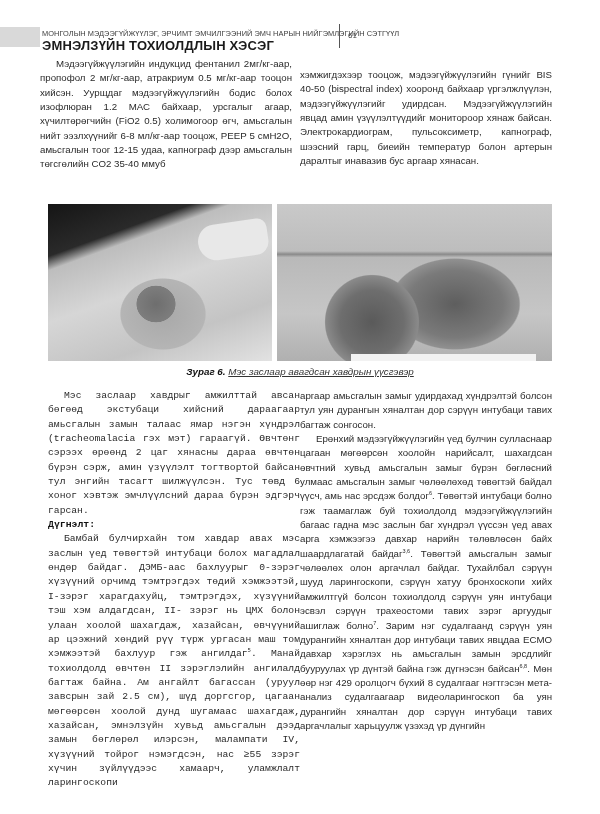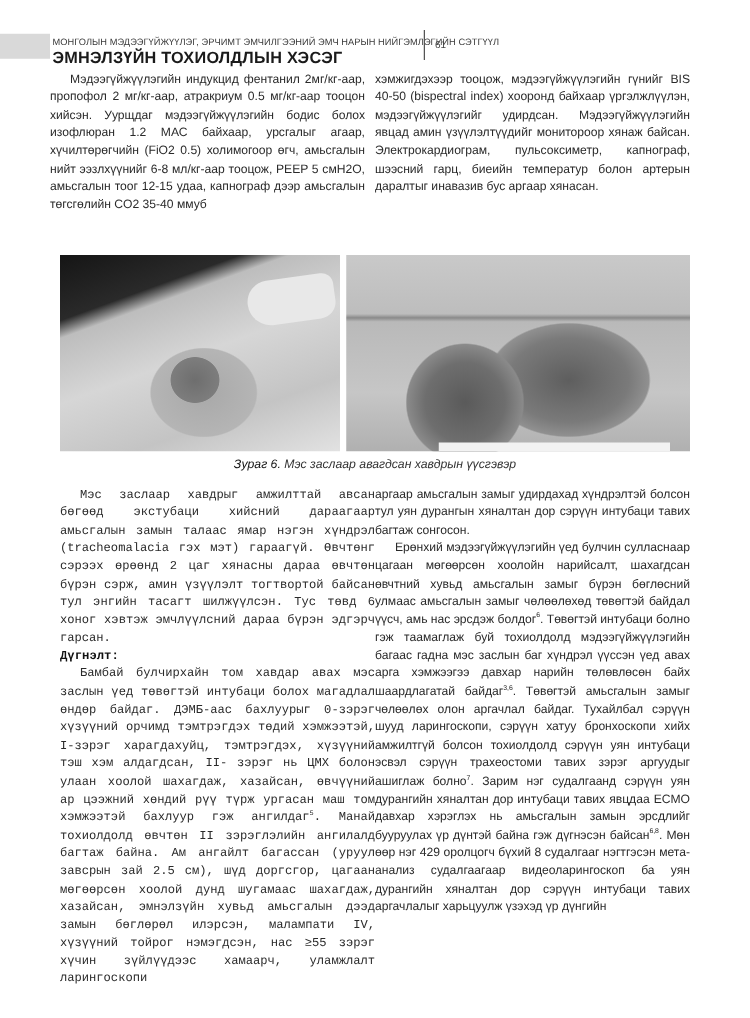--- a/index.html
+++ b/index.html
@@ -12,21 +12,21 @@
   .hdr-divider { position: absolute; left: 339px; top: 24px; width: 1px; height: 24px; background: #555; }
   .hdr-page { position: absolute; left: 348px; top: 31px; font-size: 8px; color: #444; }
 
   .col { position: absolute; width: 252px; font-size: 9.7px; line-height: 14.35px; text-align: justify; }
   .col p { margin: 0; }
   .col p.ind { text-indent: 16px; }
   .col .head { font-weight: bold; font-size: 9.8px; margin-top: 0; color: #111; }
   sup { font-size: 5.5px; line-height: 0; vertical-align: super; }
 
   #col1 { left: 40px; top: 57px; }
-  #col2 { left: 300px; top: 57px; }
+  #col2 { left: 300px; top: 68px; }
   #col3 { left: 48px; top: 389px; font-family: Liberation Mono, monospace; }
   #col4 { left: 300px; top: 389px; }
 
   .photo { position: absolute; top: 204px; height: 157px; overflow: hidden; }
   #photo1 { left: 48px; width: 224px;
     background:
       radial-gradient(ellipse 32px 30px at 108px 100px, #6e6e6e 0%, #7d7d7d 60%, transparent 62%),
       radial-gradient(ellipse 60px 50px at 115px 110px, #a8a8a8 0%, #b5b5b5 70%, transparent 72%),
       linear-gradient(160deg, #151515 0%, #2a2a2a 22%, #bdbdbd 28%, #d6d6d6 50%, #c4c4c4 75%, #e2e2e2 100%);
   }
@@ -34,22 +34,22 @@
     background: #e8e8e8; border-radius: 18px 10px 14px 20px; transform: rotate(-8deg); }
   #photo2 { left: 277px; width: 275px;
     background:
       radial-gradient(ellipse 58px 58px at 95px 118px, #5a5a5a 0%, #6e6e6e 55%, #8a8a8a 80%, transparent 82%),
       radial-gradient(ellipse 80px 56px at 178px 100px, #5e5e5e 0%, #7a7a7a 60%, #909090 80%, transparent 82%),
       linear-gradient(180deg, #c9c9c9 0%, #bdbdbd 30%, #8a8a8a 32%, #b9b9b9 34%, #c6c6c6 70%, #b0b0b0 100%);
   }
   #photo2::after { content: ""; position: absolute; left: 74px; bottom: 0; width: 185px; height: 7px; background: #f2f2f2; }
 
   .caption { position: absolute; left: 0; width: 600px; top: 366px; text-align: center; font-size: 9.8px; color: #333; }
-  .caption .lbl { font-weight: normal; font-style: italic; color: #111; margin-top: 48px; }
-  .caption .txt { font-style: italic; }
+  .caption .lbl { font-weight: bold; font-style: italic; color: #111; margin-top: 48px; }
+  .caption .txt { font-style: italic; text-decoration: underline; }
 </style>
 </head>
 <body>
 
 <div class="hdr-bar"></div>
 <div class="hdr-journal">МОНГОЛЫН МЭДЭЭГҮЙЖҮҮЛЭГ, ЭРЧИМТ ЭМЧИЛГЭЭНИЙ ЭМЧ НАРЫН НИЙГЭМЛЭГИЙН СЭТГҮҮЛ</div>
 <div class="hdr-section">ЭМНЭЛЗҮЙН ТОХИОЛДЛЫН ХЭСЭГ</div>
 <div class="hdr-divider"></div>
 <div class="hdr-page">61</div>
 

